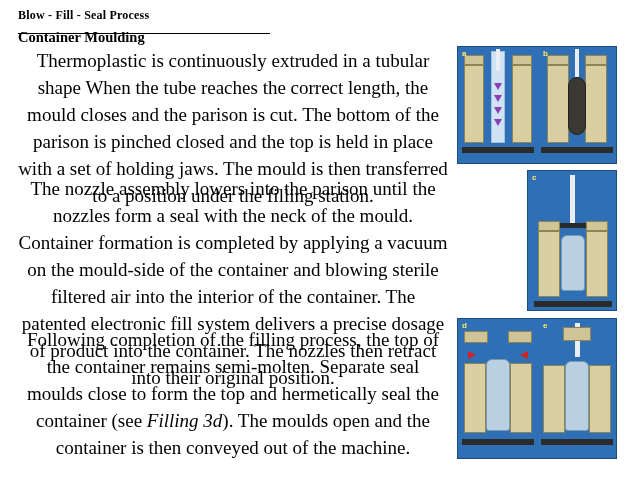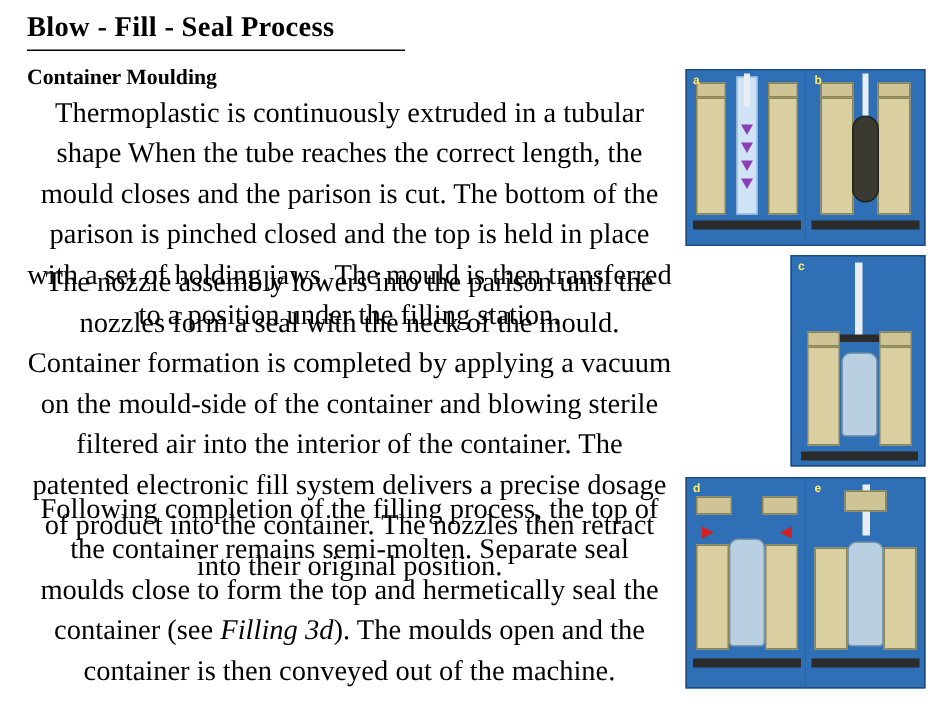--- a/index.html
+++ b/index.html
@@ -17,21 +17,21 @@
   .slide {
     position: relative;
     width: 632px;
     height: 477px;
     box-sizing: border-box;
   }
   .title {
     position: absolute;
     left: 18px;
     top: 8px;
-    font-size: 19px;
+    font-size: 12px;
     font-weight: bold;
     letter-spacing: 0.2px;
     color: #000;
   }
   .title-rule {
     position: absolute;
     left: 18px;
     top: 33px;
     width: 252px;
     height: 1px;
@@ -47,21 +47,21 @@
     font-size: 14.5px;
     font-weight: bold;
     line-height: 1.25;
   }
   .section p {
     margin: 0;
     font-size: 19px;
     line-height: 1.42;
     text-align: center;
   }
-  .sec-moulding { top: 43px; }
+  .sec-moulding { top: 28px; }
   .sec-filling  { top: 176px; }
   .sec-sealing  { top: 327px; }
 
   .fig {
     position: absolute;
     background: #2f6fb5;
     border: 1px solid #1d4b80;
     box-sizing: border-box;
     overflow: hidden;
   }

